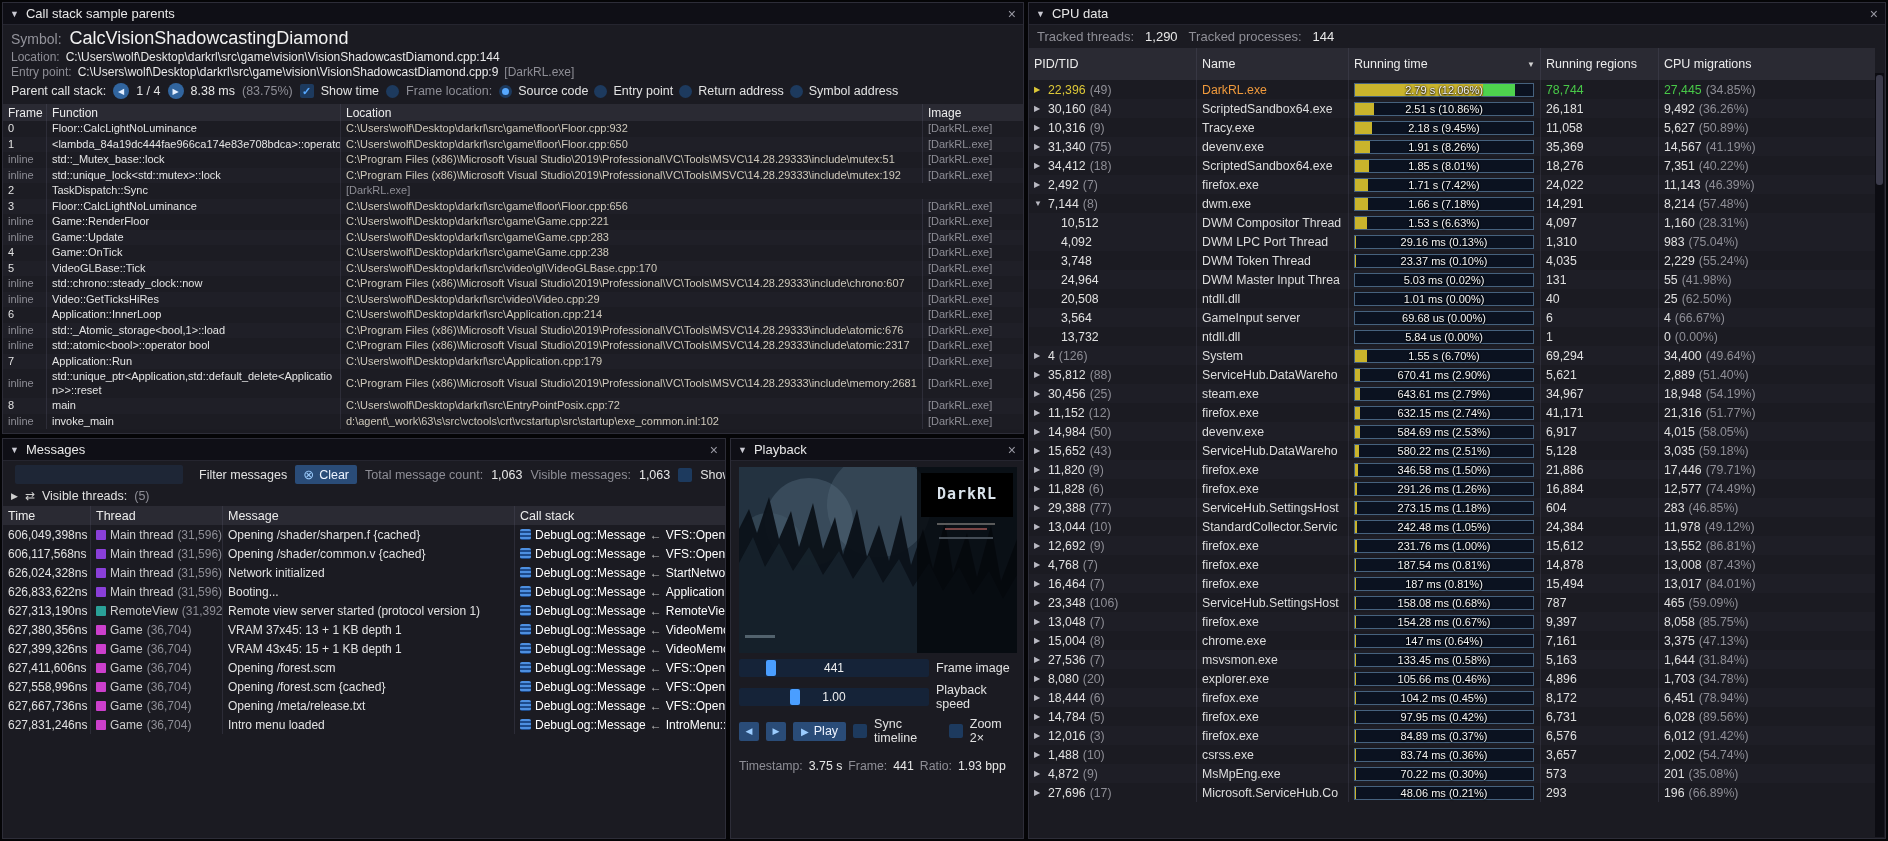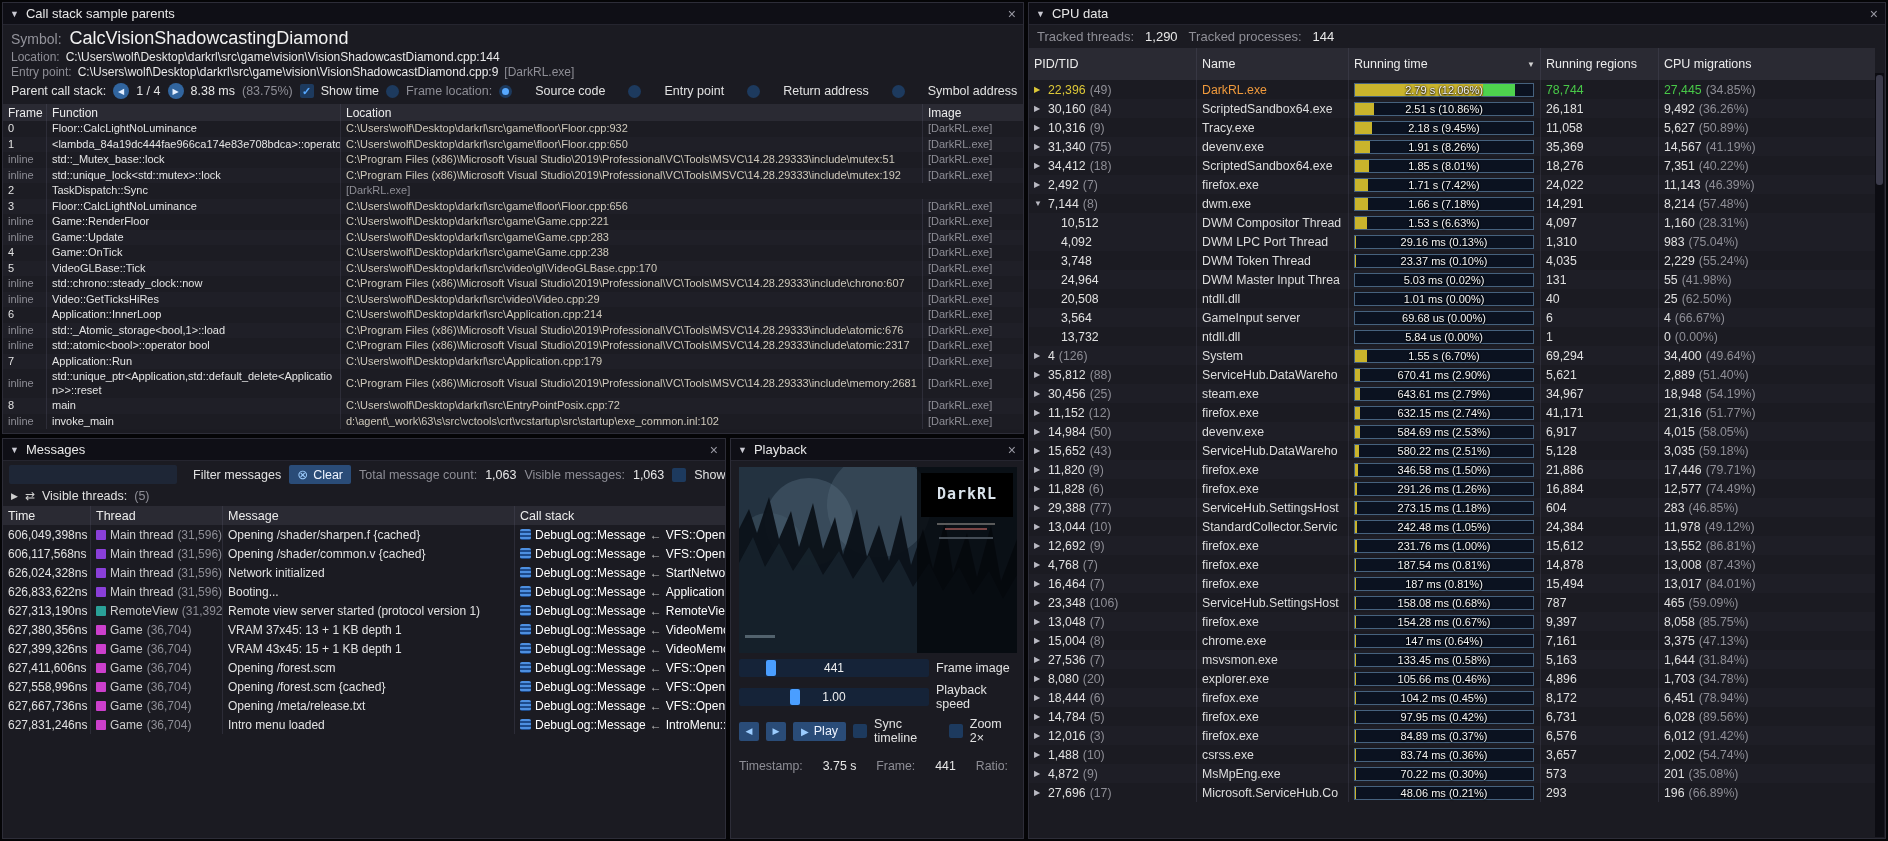--- a/index.html
+++ b/index.html
@@ -36,33 +36,33 @@
   .sym-lbl { font-size:14px; color:#93939b; }
   .sym-name { font-size:18px; color:#f2f2f2; }
   .path-line { font-size:12px; margin-top:1px; display:flex; gap:6px; white-space:nowrap; overflow:hidden; }
   .cs-controls { display:flex; align-items:center; gap:7px; margin-top:4px; font-size:12.5px; white-space:nowrap; }
   .round-btn { width:16px; height:16px; border-radius:50%; background:#31659f; color:#e4efff; font-size:8px;
     display:inline-flex; align-items:center; justify-content:center; flex:none; }
   .checkbox { width:14px; height:14px; border-radius:2px; background:#1d3a5e; display:inline-flex; align-items:center; justify-content:center; flex:none; }
   .checkbox.checked::after { content:"✓"; color:#57a8ff; font-size:11px; font-weight:bold; }
   .radio { width:13px; height:13px; border-radius:50%; background:#1d3a5e; position:relative; flex:none; display:inline-block; }
   .radio.sel::after { content:""; position:absolute; inset:3px; border-radius:50%; background:#57a8ff; }
-  #frame-loc { display:inline-flex; align-items:center; gap:23px; }
+  #frame-loc { display:inline-flex; align-items:center; gap:6px; }
   .cs-table { flex:1; display:flex; flex-direction:column; margin-top:3px; overflow:hidden; }
   #cs-head, .cs-row { grid-template-columns:44px 294px 1fr 100px; }
   #cs-head { height:17px; font-size:12px; flex:none; }
   #cs-body { flex:1; overflow:hidden; font-size:11px; }
   .cs-row { min-height:15.5px; line-height:15.3px; background:#1c1c23; }
   .cs-row.alt { background:#1f1f27; }
   .cs-row .fn { color:#e4e4e4; }
   .cs-row .loc { color:#cfc9bb; }
   .cs-row.wrap .cell { white-space:normal; line-height:13.5px; padding-top:1px; padding-bottom:1px; word-break:break-all; }
 
   
-  .msg-controls { flex:none; display:flex; align-items:center; gap:8px; padding:4px 6px; white-space:nowrap; overflow:hidden; font-size:12.5px; }
+  .msg-controls { flex:none; display:flex; align-items:center; gap:8px; padding:4px 12px; white-space:nowrap; overflow:hidden; font-size:12.5px; }
   .filter-input { width:168px; height:19px; background:#1e2636; border:none; border-radius:2px; color:#e2e2e2; padding:0 5px; font-size:12px; flex:none; }
   .btn { display:inline-flex; align-items:center; gap:5px; background:#2a4c78; color:#eef4ff; border:none; border-radius:2px;
     height:19px; padding:0 8px; font-size:12.5px; font-family:inherit; flex:none; }
   .btn .bi { color:#9ccdff; font-size:10px; }
   .clear-ic { color:#9ccdff; font-size:13px; line-height:1; }
   .threads-line { flex:none; display:flex; align-items:center; gap:7px; padding:1px 8px 3px 8px; font-size:12.5px; }
   .small-tri { font-size:9px; color:#cfcfcf; }
   .shuffle { font-size:12px; color:#cfcfcf; }
   #msg-head, .msg-row { grid-template-columns:88px 132px 292px 1fr; }
   #msg-head { height:19px; font-size:12.5px; flex:none; }
@@ -77,21 +77,21 @@
 
   
   .pb-content { padding:6px 8px; display:flex; flex-direction:column; gap:6px; }
   .frame-img { width:278px; height:186px; background:#10161d; flex:none; }
   .pb-row { display:flex; align-items:center; gap:7px; font-size:12.5px; }
   .slider { width:190px; height:18px; background:#152338; border-radius:2px; position:relative; flex:none; }
   .grab { position:absolute; top:1px; bottom:1px; width:10px; background:#4a9eff; border-radius:2px; }
   .sval { position:absolute; inset:0; display:flex; align-items:center; justify-content:center; color:#f0f0f0; font-size:12px; }
   .sq-btn { width:22px; height:19px; background:#2a4c78; border:none; border-radius:2px; color:#9ccdff; font-size:9px;
     display:inline-flex; align-items:center; justify-content:center; }
-  .ts-row { margin-top:8px; display:flex; gap:20px; font-size:12.3px; white-space:nowrap; }
+  .ts-row { margin-top:8px; display:flex; gap:6px; font-size:12.3px; white-space:nowrap; }
 
   
   .cpu-info { flex:none; display:flex; gap:11px; align-items:center; padding:4px 8px; font-size:13px; }
   #cpu-head, .cpu-row { grid-template-columns:168px 152px 192px 118px 1fr; }
   #cpu-head { height:32px; font-size:12.5px; flex:none; margin-right:10px; }
   #cpu-body { flex:1; overflow:hidden; font-size:12.3px; margin-right:10px; }
   .cpu-row { height:19px; background:#1b1b22; }
   .cpu-row.alt { background:#1e1e26; }
   .exp { font-size:8px; color:#b9b9c2; width:10px; flex:none; }
   .pid { color:#e2e2e2; }

